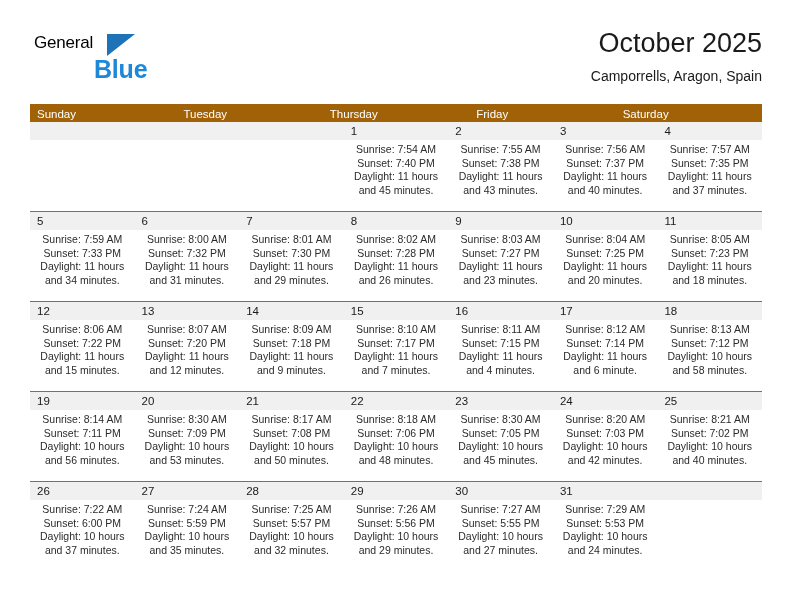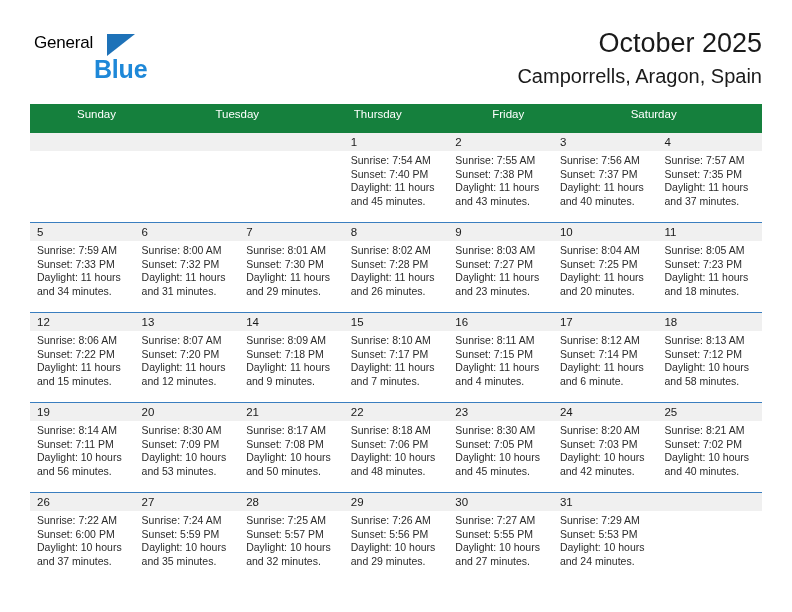--- a/index.html
+++ b/index.html
@@ -71,41 +71,40 @@
     text-align: right;
   }
   .cal-title {
     font-size: 27px;
     line-height: 34px;
     color: #1a1a1a;
     font-weight: 400;
     white-space: nowrap;
   }
   .cal-subtitle {
-    font-size: 20px;
+    font-size: 14px;
     line-height: 20px;
     color: #1a1a1a;
     font-weight: 400;
     white-space: nowrap;
     margin-top: 6px;
     margin-left: 44px;
   }
 
   
   .calendar {
     position: absolute;
     left: 30px;
     top: 104px;
     width: 732px;
   }
   .dow-row {
     display: flex;
-    background: #15803d;
-    height: 29px;
-    padding-left: 40px;
+    background: #a16207;
+    height: 18px;
   }
   .dow {
     flex: 1 1 0;
     color: #ffffff;
     font-size: 11.5px;
     line-height: 21px;
     padding-left: 7px;
     box-sizing: border-box;
     white-space: nowrap;
   }
@@ -131,20 +130,21 @@
     font-size: 11.5px;
     line-height: 18px;
     color: #1a1a1a;
     padding-left: 7px;
     box-sizing: border-box;
   }
   .daycell {
     flex: 1 1 0;
     padding: 3px 7px 11px 7px;
     box-sizing: border-box;
+    text-align: center;
   }
   .daycell .line {
     font-size: 10.5px;
     line-height: 13.6px;
     color: #2b2b2b;
     white-space: nowrap;
   }
   .empty {
     visibility: hidden;
   }

